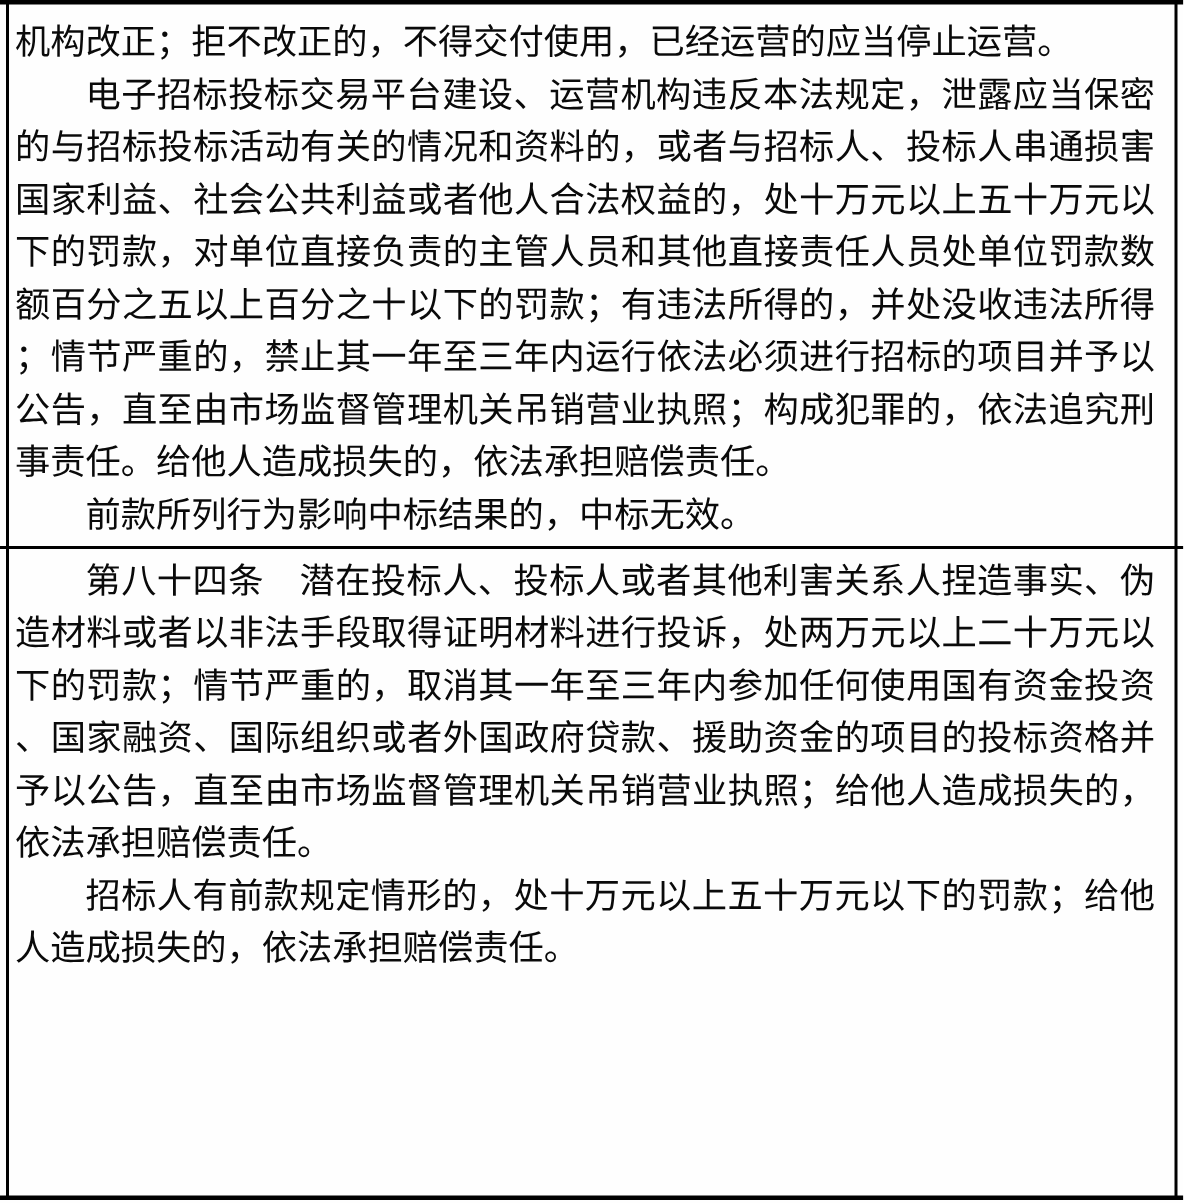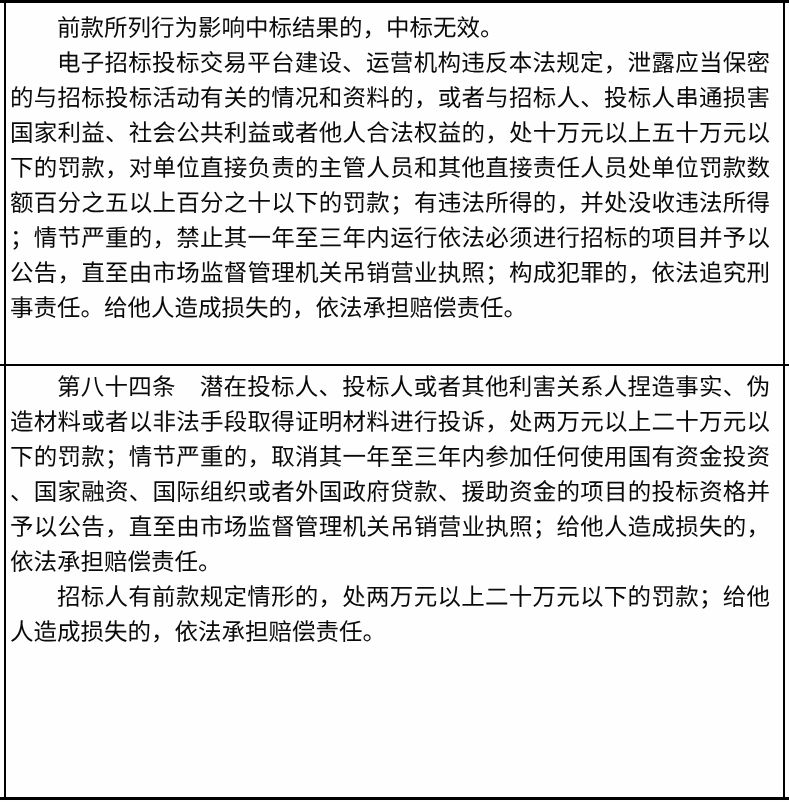--- a/index.html
+++ b/index.html
@@ -65,22 +65,23 @@
 
 <div class="page">
 
   <div class="hrule hrule-top"></div>
   <div class="hrule hrule-mid"></div>
   <div class="hrule hrule-bottom"></div>
   <div class="vrule vrule-left"></div>
   <div class="vrule vrule-right"></div>
 
   <div class="cell cell-top">
+    <p>机构改正；拒不改正的，不得交付使用，已经运营的应当停止运营。</p>
+    <p class="indent">电子招标投标交易平台建设、运营机构违反本法规定，泄露应当保密的与招标投标活动有关的情况和资料的，或者与招标人、投标人串通损害国家利益、社会公共利益或者他人合法权益的，处十万元以上五十万元以下的罚款，对单位直接负责的主管人员和其他直接责任人员处单位罚款数额百分之五以上百分之十以下的罚款；有违法所得的，并处没收违法所得；情节严重的，禁止其一年至三年内运行依法必须进行招标的项目并予以公告，直至由市场监督管理机关吊销营业执照；构成犯罪的，依法追究刑事责任。给他人造成损失的，依法承担赔偿责任。</p>
     <p class="indent">前款所列行为影响中标结果的，中标无效。</p>
-    <p class="indent">电子招标投标交易平台建设、运营机构违反本法规定，泄露应当保密的与招标投标活动有关的情况和资料的，或者与招标人、投标人串通损害国家利益、社会公共利益或者他人合法权益的，处十万元以上五十万元以下的罚款，对单位直接负责的主管人员和其他直接责任人员处单位罚款数额百分之五以上百分之十以下的罚款；有违法所得的，并处没收违法所得；情节严重的，禁止其一年至三年内运行依法必须进行招标的项目并予以公告，直至由市场监督管理机关吊销营业执照；构成犯罪的，依法追究刑事责任。给他人造成损失的，依法承担赔偿责任。</p>
   </div>
 
   <div class="cell cell-bottom">
     <p class="indent">第八十四条　潜在投标人、投标人或者其他利害关系人捏造事实、伪造材料或者以非法手段取得证明材料进行投诉，处两万元以上二十万元以下的罚款；情节严重的，取消其一年至三年内参加任何使用国有资金投资、国家融资、国际组织或者外国政府贷款、援助资金的项目的投标资格并予以公告，直至由市场监督管理机关吊销营业执照；给他人造成损失的，依法承担赔偿责任。</p>
-    <p class="indent">招标人有前款规定情形的，处两万元以上二十万元以下的罚款；给他人造成损失的，依法承担赔偿责任。</p>
+    <p class="indent">招标人有前款规定情形的，处十万元以上五十万元以下的罚款；给他人造成损失的，依法承担赔偿责任。</p>
   </div>
 
 </div>
 
 </body></html>

